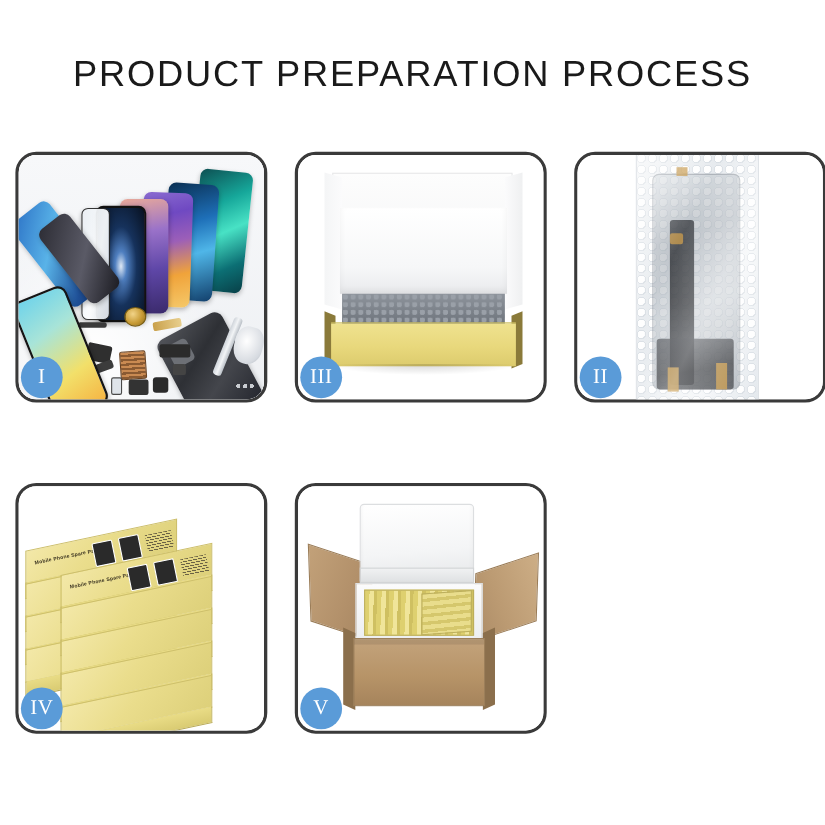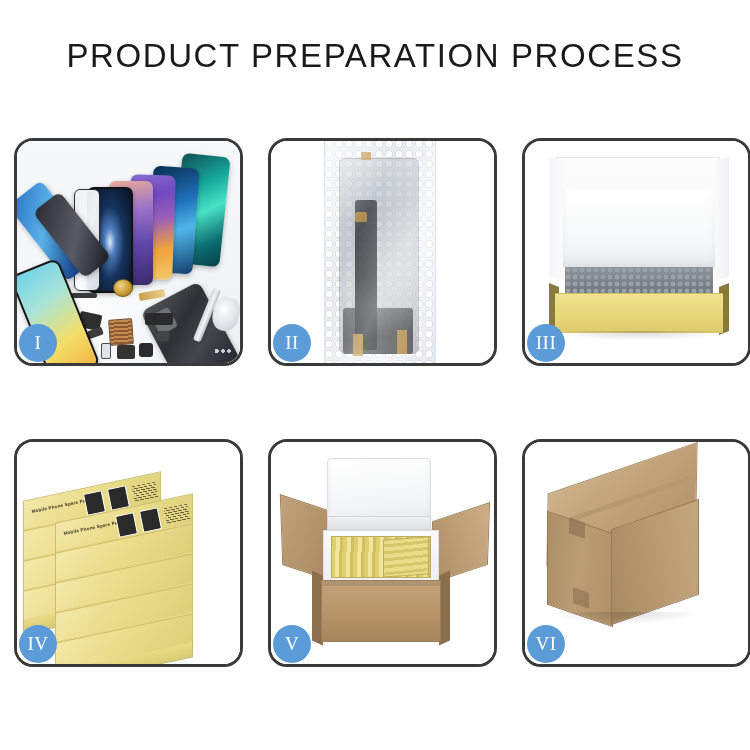--- a/index.html
+++ b/index.html
@@ -7,21 +7,21 @@
   body {
     width: 750px;
     height: 750px;
     background: #ffffff;
     font-family: "Liberation Sans", sans-serif;
     overflow: hidden;
     position: relative;
   }
 
   
-  .header { text-align: center; padding-top: 38px; }
+  .header { text-align: center; padding-top: 49px; }
   .title {
     font-size: 33px;
     letter-spacing: 1.6px;
     color: #1a1a1a;
     font-weight: 400;
     line-height: 1.1;
     white-space: nowrap;
   }
   .subtitle {
     font-size: 14.5px;
@@ -340,48 +340,48 @@
       <div class="flex7"></div>
       <div class="flex8"></div>
       <div class="tool"></div>
       <div class="tool2"></div>
       <div class="screws"></div>
     </div>
     <div class="badge">I</div>
   </div>
 
   <div class="panel">
+    <div class="panel-inner p3">
+      <div class="b3-lidback"></div>
+      <div class="b3-lidL"></div>
+      <div class="b3-lidR"></div>
+      <div class="b3-foam"></div>
+      <div class="b3-bubble"></div>
+      <div class="b3-fL"></div>
+      <div class="b3-fR"></div>
+      <div class="b3-front"></div>
+      <div class="b3-shadow"></div>
+    </div>
+    <div class="badge">III</div>
+  </div>
+
+  <div class="panel">
     <div class="panel-inner p2">
       <div class="bag">
         <div class="part"></div>
         <div class="part-dark"></div>
         <div class="part-dark2"></div>
         <div class="tab-t"></div>
         <div class="tab-m"></div>
         <div class="tab-bl"></div>
         <div class="tab-br"></div>
         <div class="bag-sheen"></div>
       </div>
     </div>
     <div class="badge">II</div>
-  </div>
-
-  <div class="panel">
-    <div class="panel-inner p3">
-      <div class="b3-lidback"></div>
-      <div class="b3-lidL"></div>
-      <div class="b3-lidR"></div>
-      <div class="b3-foam"></div>
-      <div class="b3-bubble"></div>
-      <div class="b3-fL"></div>
-      <div class="b3-fR"></div>
-      <div class="b3-front"></div>
-      <div class="b3-shadow"></div>
-    </div>
-    <div class="badge">III</div>
   </div>
 
   <div class="panel">
     <div class="panel-inner p4">
       <div class="stackwrap">
 
         <div class="sbox" style="left:6px; top:44px;">
           <div class="top"></div>
           <div class="front"></div>
           <div class="lbl" style="left:8px; top:17px;">Mobile Phone Spare Parts</div>
@@ -441,26 +441,14 @@
       <div class="v-foamrim"></div>
       <div class="v-inner"></div>
       <div class="v-inner2"></div>
       <div class="v-fL"></div>
       <div class="v-fR"></div>
       <div class="v-front"></div>
     </div>
     <div class="badge">V</div>
   </div>
 
-  <div class="panel">
-    <div class="panel-inner p6">
-      <div class="c-top"></div>
-      <div class="c-tapeT"></div>
-      <div class="c-left"></div>
-      <div class="c-right"></div>
-      <div class="c-tab1"></div>
-      <div class="c-tab2"></div>
-      <div class="c-shadow"></div>
-    </div>
-    <div class="badge">VI</div>
-  </div>
 
 </div>
 
 </body></html>

